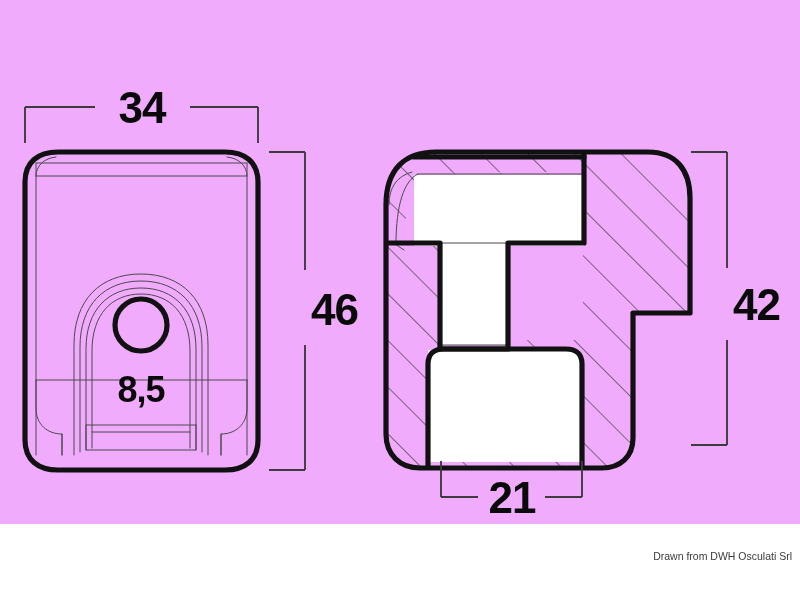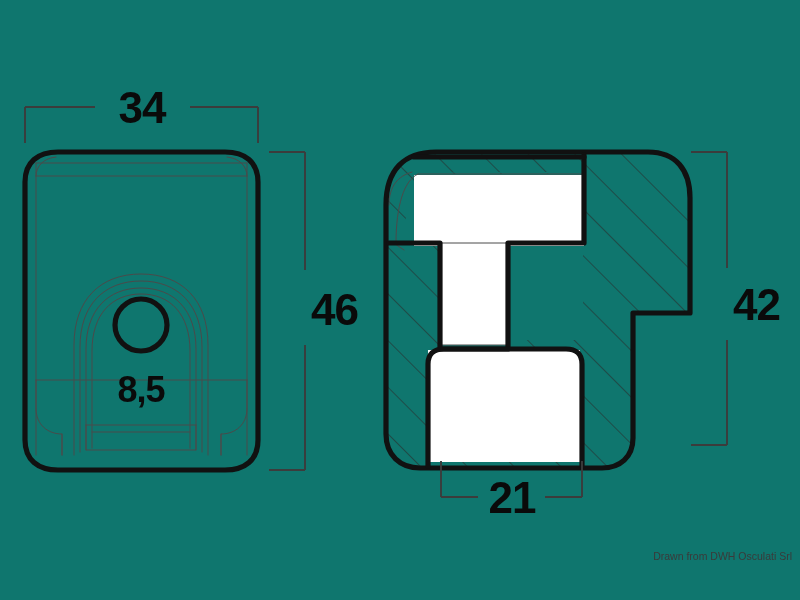--- a/index.html
+++ b/index.html
@@ -13,22 +13,22 @@
     height: 600px;
     overflow: hidden;
     font-family: "Liberation Sans", sans-serif;
     position: relative;
   }
   #drawing-root {
     position: absolute;
     left: 0;
     top: 0;
     width: 800px;
-    height: 600px;
-    background: #0f766e;
+    height: 524px;
+    background: #f0abfc;
   }
   svg.cad {
     display: block;
     width: 800px;
     height: 600px;
   }
   
   .outline {
     fill: none;
     stroke: #111111;

